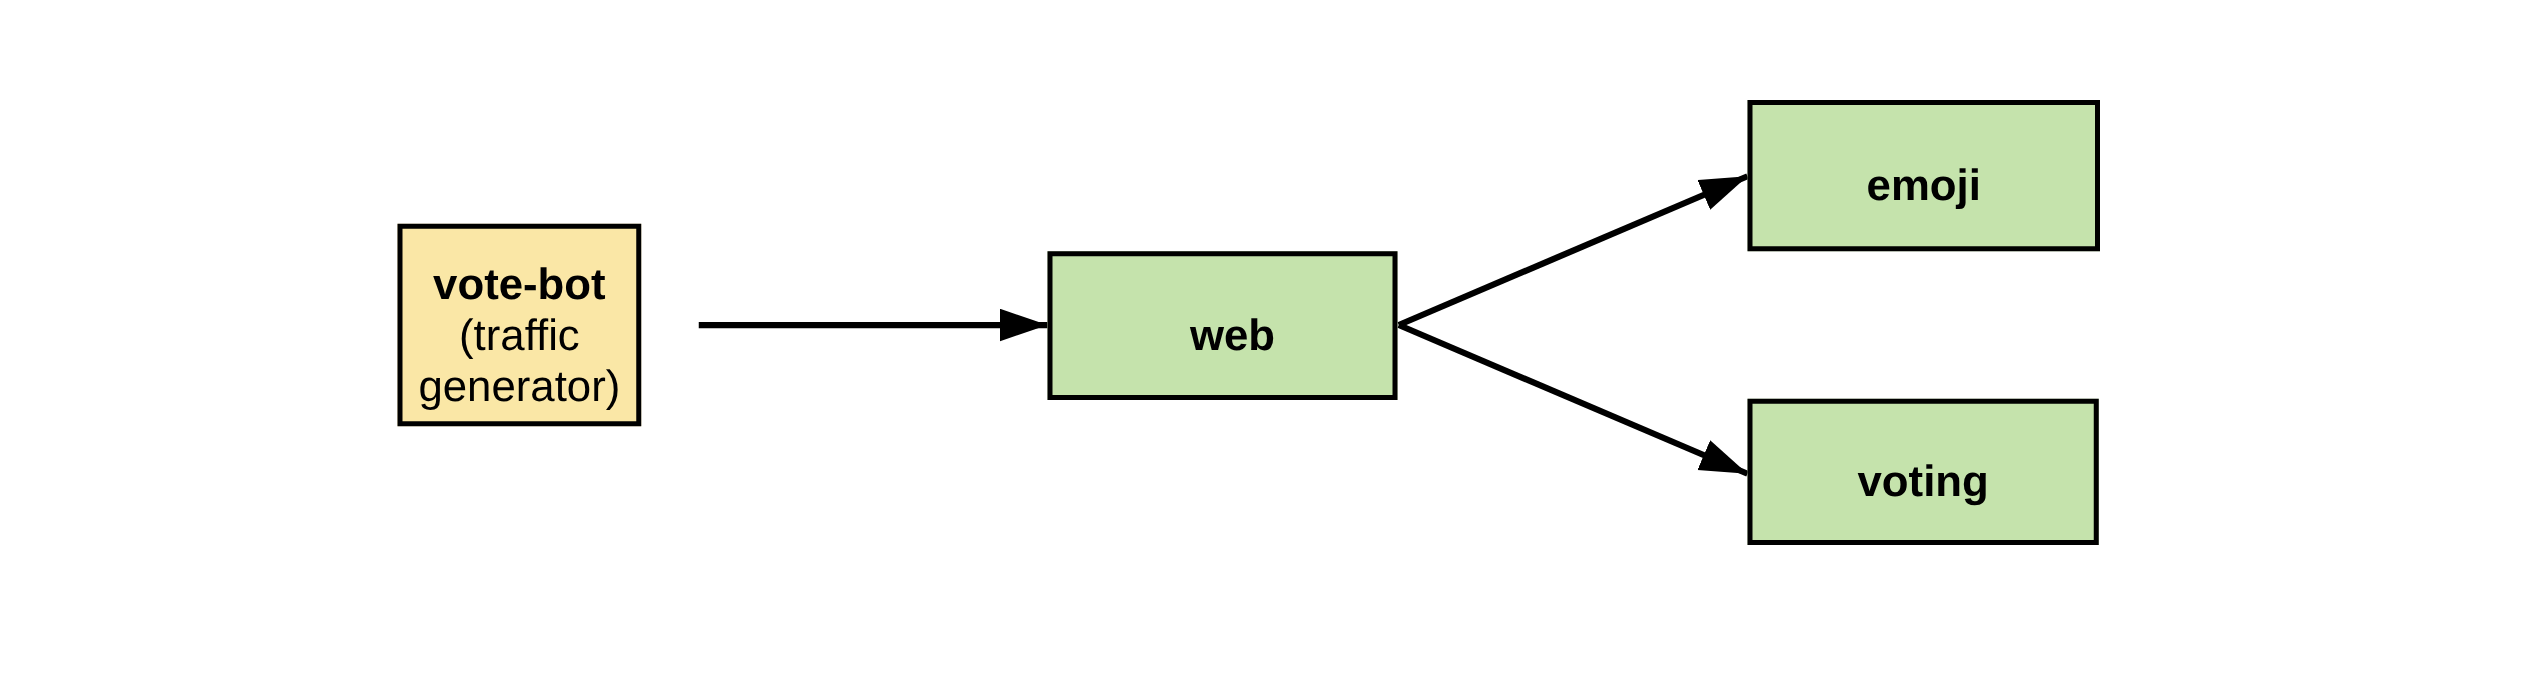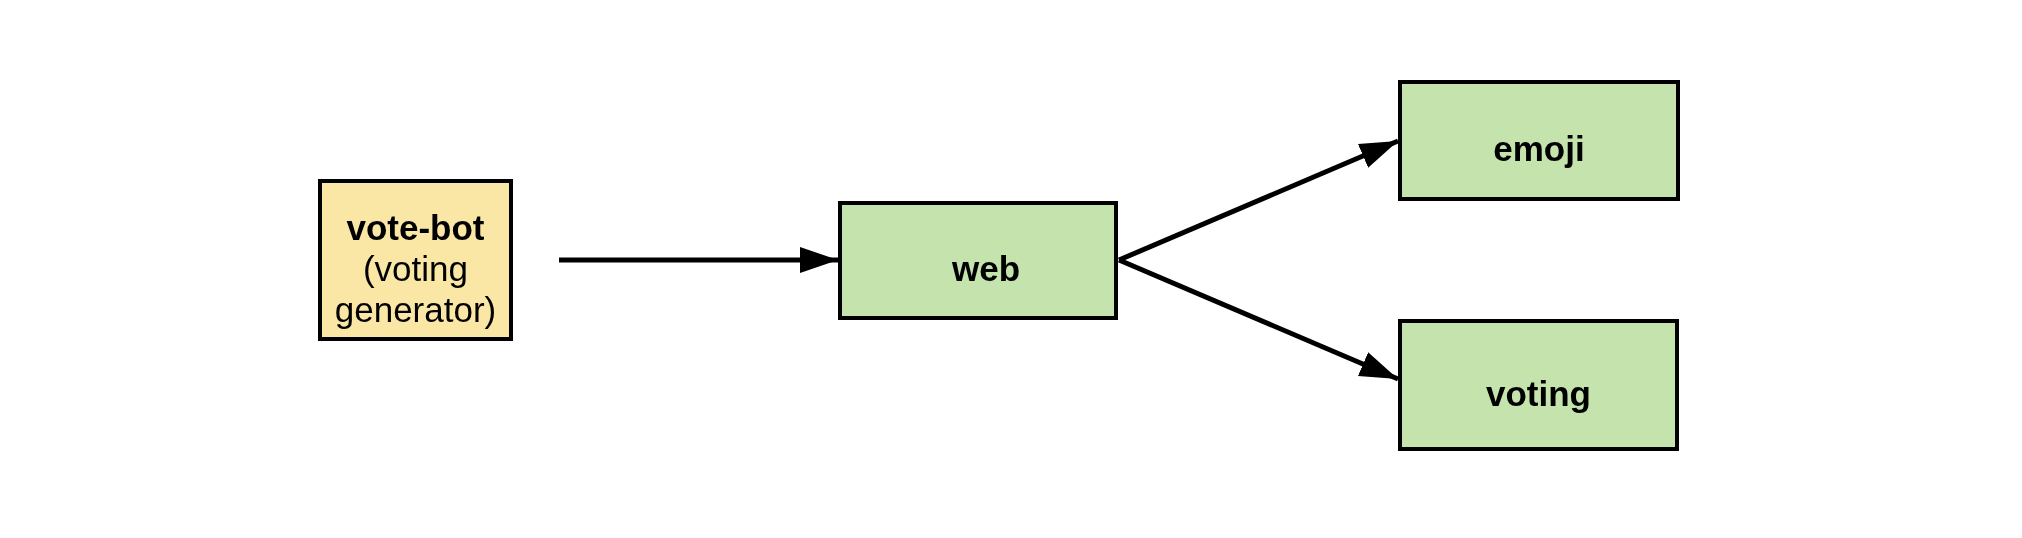--- a/index.html
+++ b/index.html
@@ -47,41 +47,41 @@
   .node .sublabel {
     font-weight: 400;
     max-width: 225px;
   }
   .node-yellow { background: #FAE7A6; }
   .node-green  { background: #C5E3AC; }
 
   #node-vote-bot { left: 318px;  top: 179px; width: 195px; height: 162px; }
   #node-web      { left: 838px;  top: 201px; width: 280px; height: 119px; padding-left: 16px; }
   #node-emoji    { left: 1398px; top: 80px;  width: 282px; height: 121px; }
-  #node-voting   { left: 1398px; top: 319px; width: 281px; height: 132px; }
+  #node-voting   { left: 1398px; top: 319px; width: 281px; height: 117px; }
 </style>
 </head>
 <body>
 
 <div class="canvas">
 
   <svg class="edges" width="2022" height="538" viewBox="0 0 2022 538" xmlns="http://www.w3.org/2000/svg">
     <defs>
       <marker id="arrowhead" markerUnits="userSpaceOnUse" markerWidth="42" markerHeight="30" refX="38" refY="13" orient="auto">
         <path d="M0,0 L38,13 L0,26 Z" fill="#000000"></path>
       </marker>
     </defs>
     <line class="edge" x1="559" y1="260" x2="838" y2="260" marker-end="url(#arrowhead)"></line>
     <line class="edge" x1="1119" y1="260" x2="1398" y2="141" marker-end="url(#arrowhead)"></line>
     <line class="edge" x1="1119" y1="260" x2="1398" y2="379" marker-end="url(#arrowhead)"></line>
   </svg>
 
   <div class="node node-yellow" id="node-vote-bot">
     <div class="label">vote-bot</div>
-    <div class="sublabel">(voting generator)</div>
+    <div class="sublabel">(traffic generator)</div>
   </div>
 
   <div class="node node-green" id="node-web">
     <div class="label">web</div>
   </div>
 
   <div class="node node-green" id="node-emoji">
     <div class="label">emoji</div>
   </div>
 

